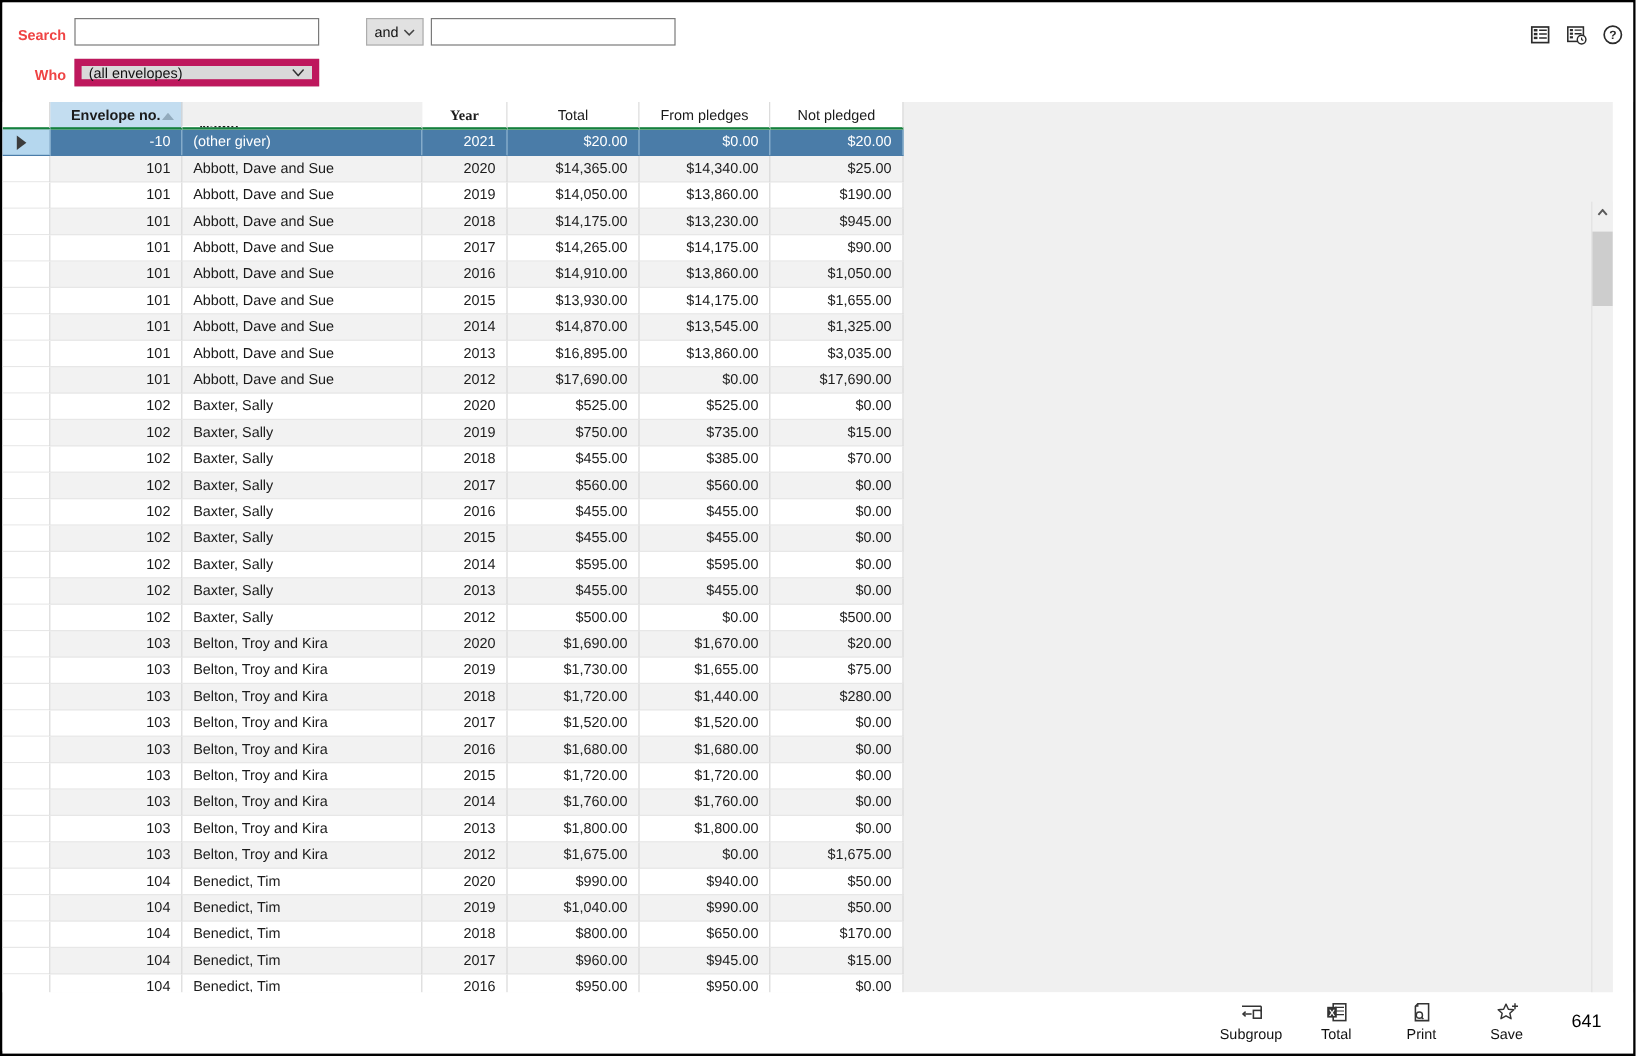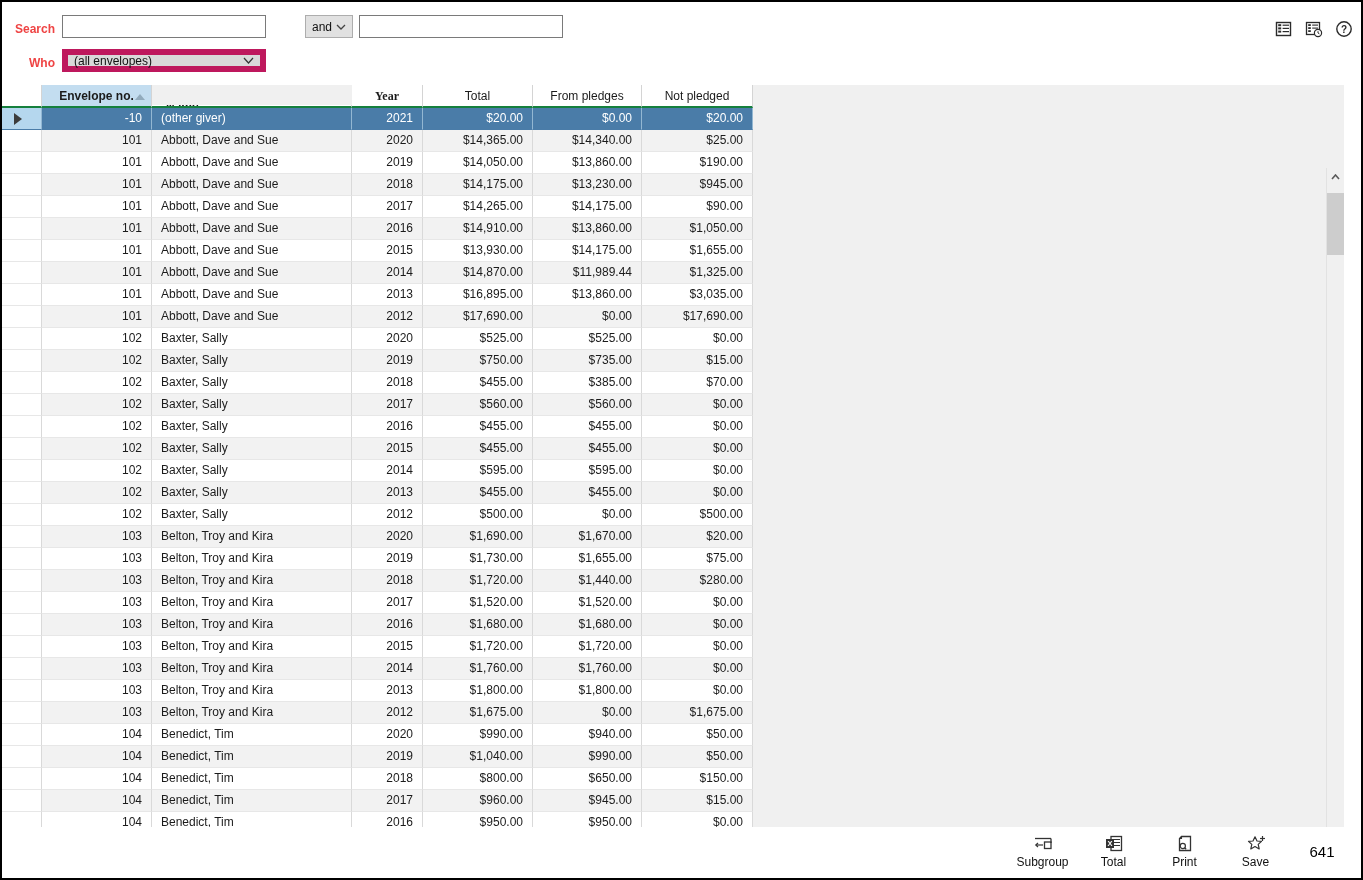--- a/index.html
+++ b/index.html
@@ -268,21 +268,21 @@
   </div>
 
   <div class="row">
     <div class="cell c-gutter">
       
     </div>
     <div class="cell c-env">101</div>
     <div class="cell c-name">Abbott, Dave and Sue</div>
     <div class="cell c-year">2014</div>
     <div class="cell c-total">$14,870.00</div>
-    <div class="cell c-pledge">$11,989.44</div>
+    <div class="cell c-pledge">$13,545.00</div>
     <div class="cell c-notpledge">$1,325.00</div>
   </div>
 
   <div class="row">
     <div class="cell c-gutter">
       
     </div>
     <div class="cell c-env">101</div>
     <div class="cell c-name">Abbott, Dave and Sue</div>
     <div class="cell c-year">2013</div>
@@ -545,21 +545,21 @@
 
   <div class="row">
     <div class="cell c-gutter">
       
     </div>
     <div class="cell c-env">104</div>
     <div class="cell c-name">Benedict, Tim</div>
     <div class="cell c-year">2018</div>
     <div class="cell c-total">$800.00</div>
     <div class="cell c-pledge">$650.00</div>
-    <div class="cell c-notpledge">$150.00</div>
+    <div class="cell c-notpledge">$170.00</div>
   </div>
 
   <div class="row">
     <div class="cell c-gutter">
       
     </div>
     <div class="cell c-env">104</div>
     <div class="cell c-name">Benedict, Tim</div>
     <div class="cell c-year">2017</div>
     <div class="cell c-total">$960.00</div>

